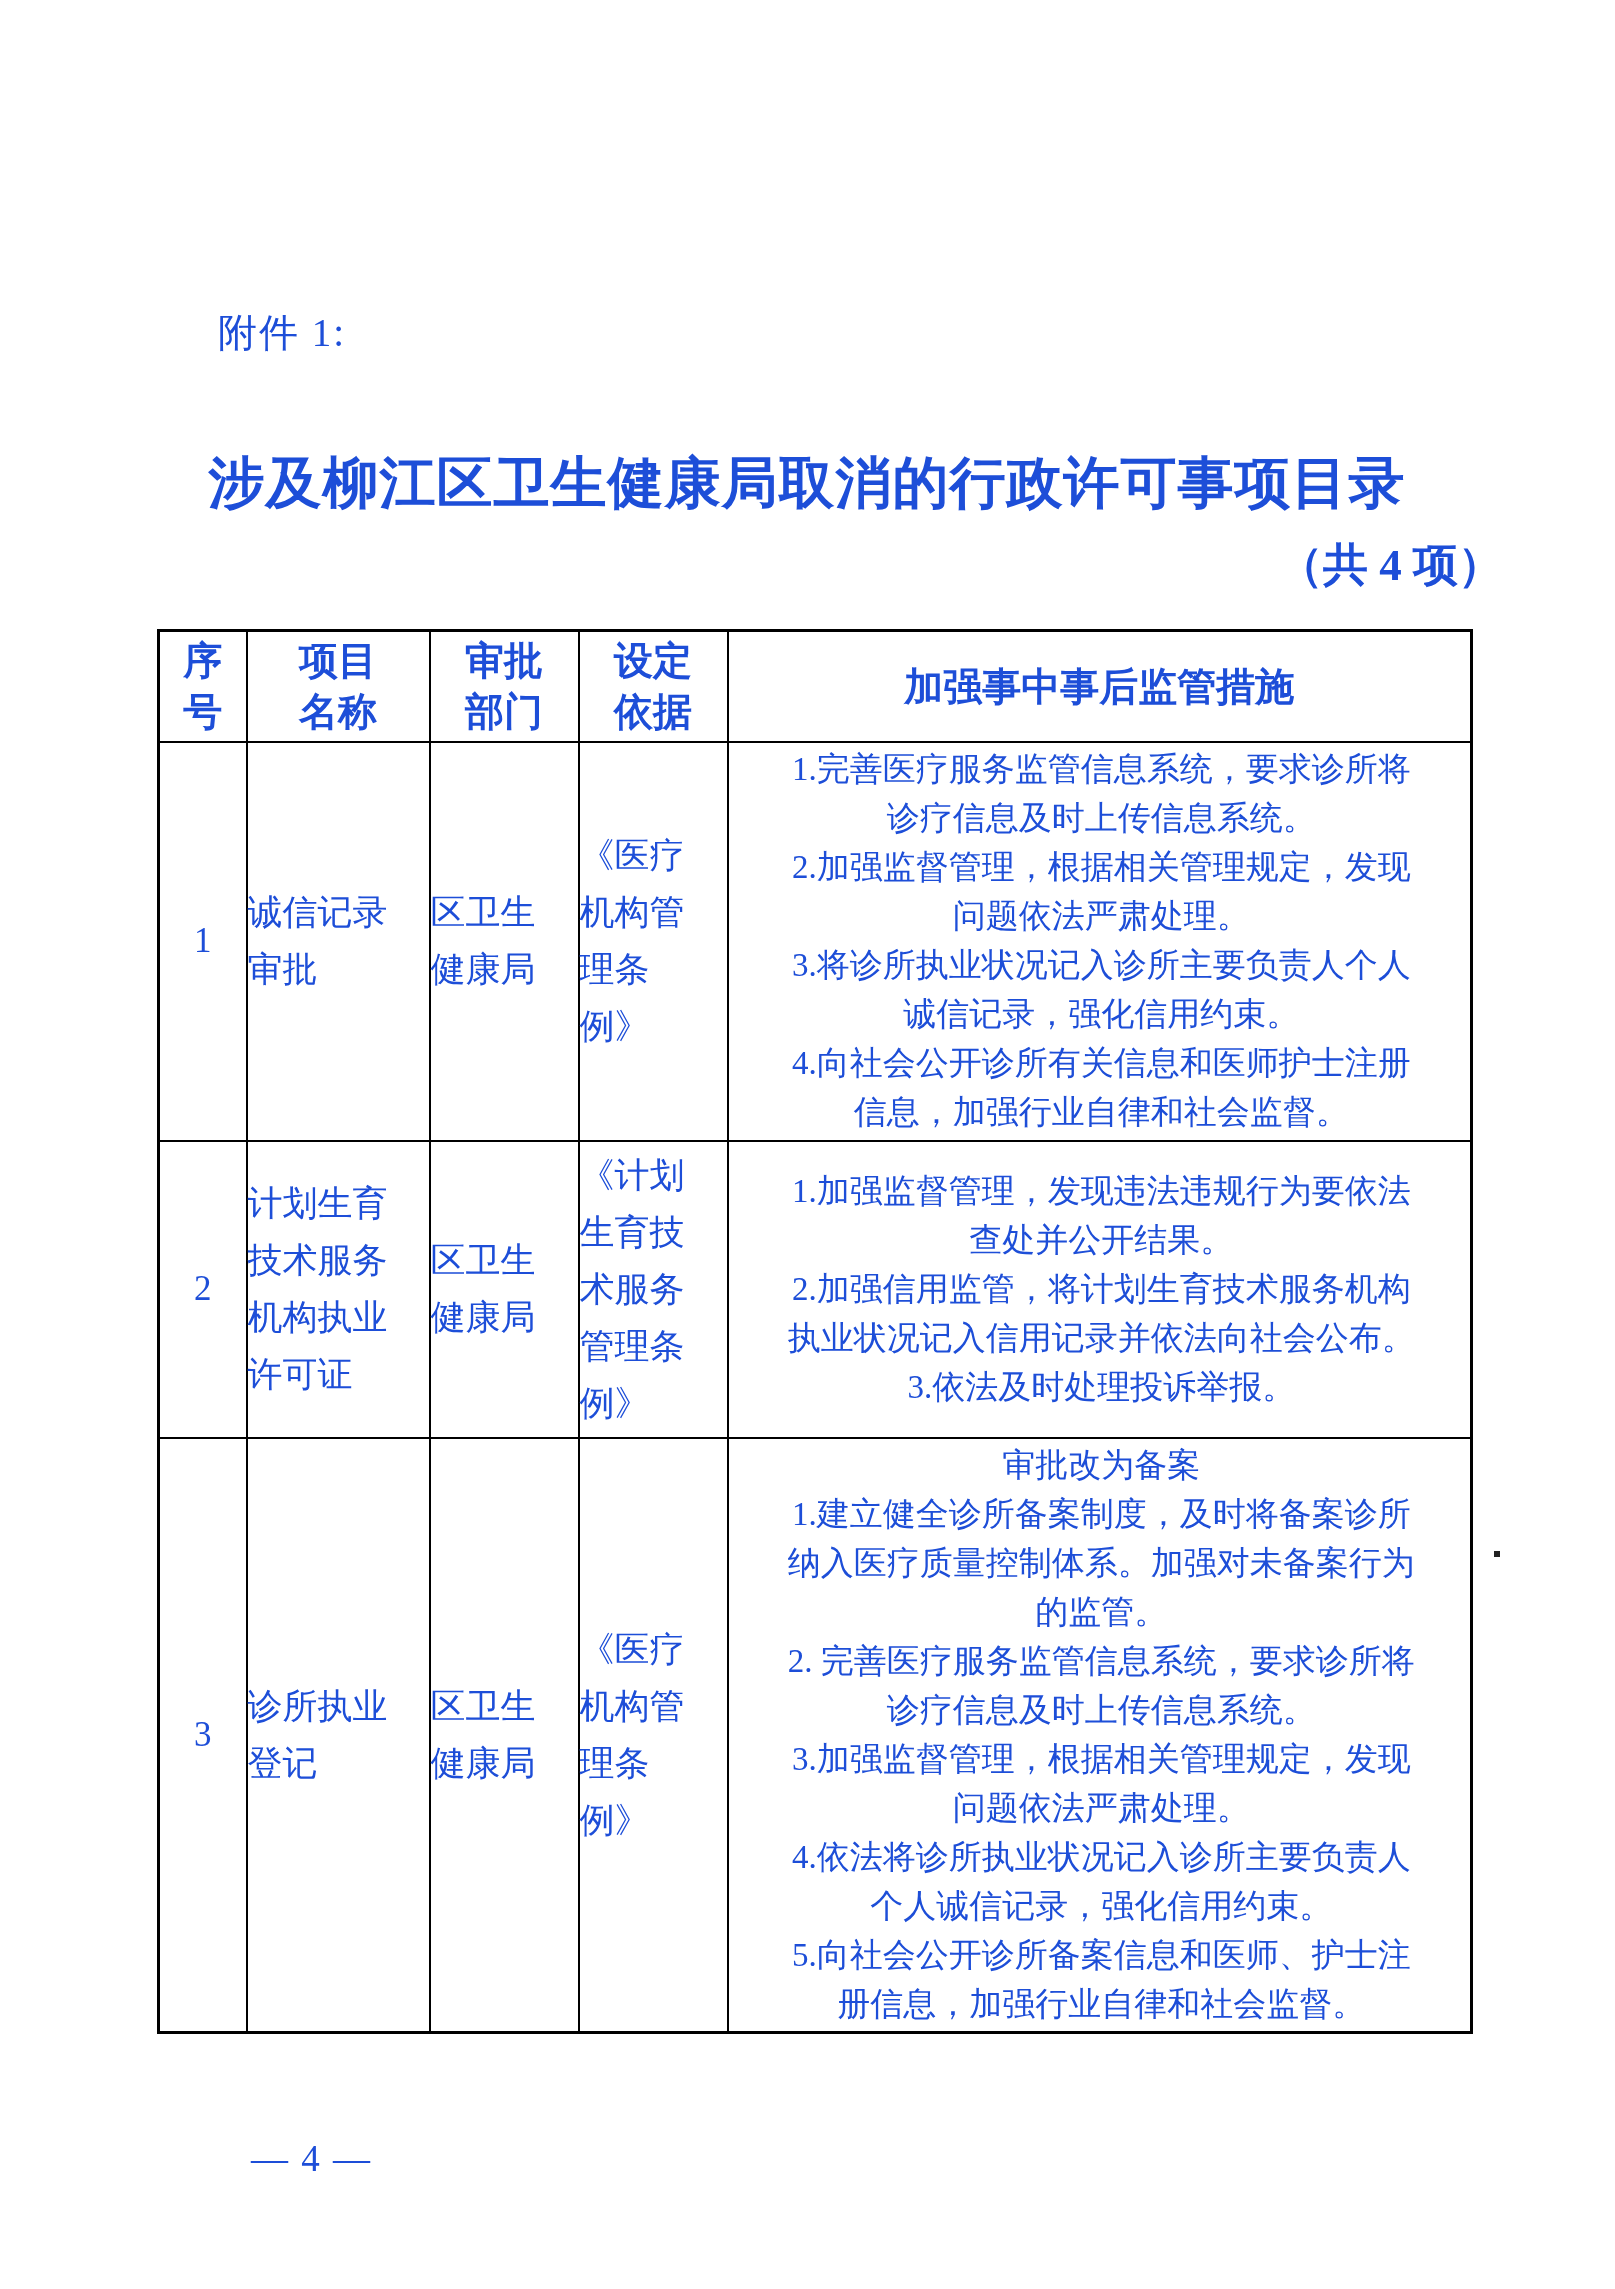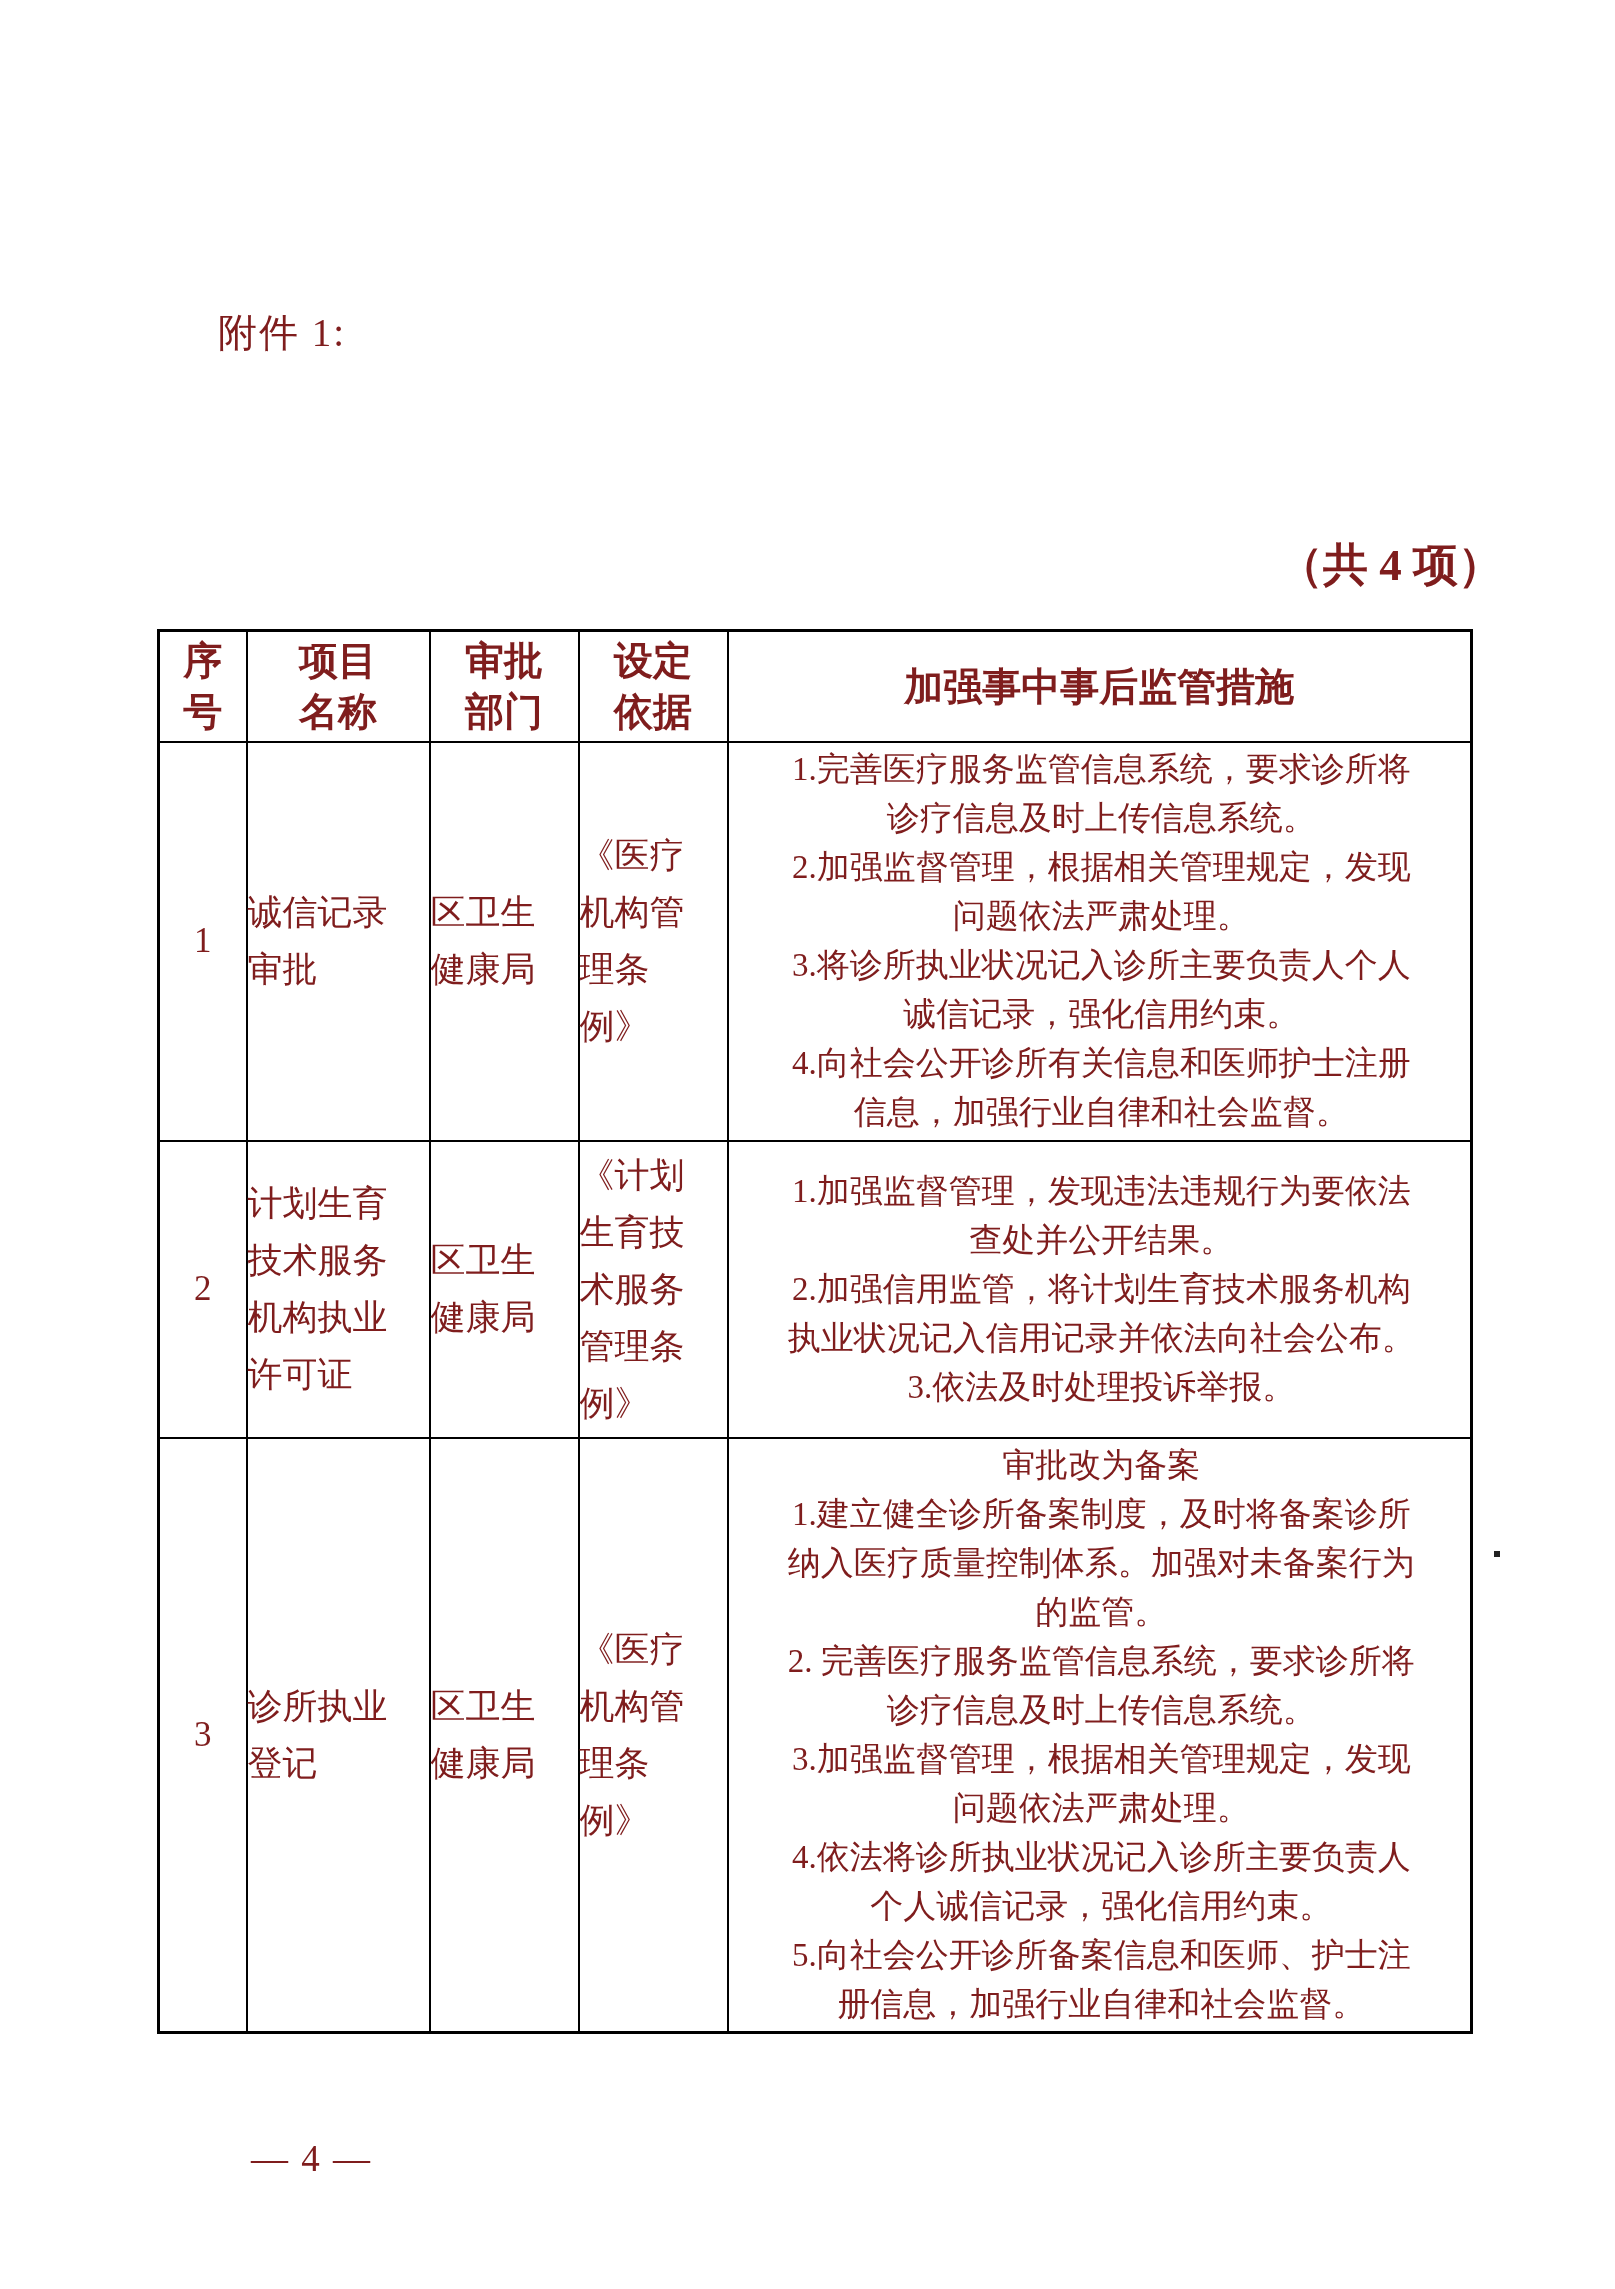--- a/index.html
+++ b/index.html
@@ -5,21 +5,21 @@
   html, body {
     margin: 0;
     padding: 0;
     background: #ffffff;
   }
   .page {
     position: relative;
     width: 1615px;
     height: 2290px;
     background: #ffffff;
-    color: #7f1d1d;
+    color: #1d4ed8;
     font-family: "Liberation Serif", "DejaVu Serif", serif;
     overflow: hidden;
   }
   .attachment {
     position: absolute;
     left: 218px;
     top: 310px;
     font-size: 39px;
     line-height: 1.2;
     letter-spacing: 2px;
@@ -115,20 +115,21 @@
     background: #222222;
   }
 </style>
 </head>
 <body>
 
 <div class="page">
 
   <div class="attachment">附件 1:</div>
 
+  <h1 class="title">涉及柳江区卫生健康局取消的行政许可事项目录</h1>
 
   <div class="subtitle">（共 4 项）</div>
 
   <table class="doc-table">
     <colgroup>
       <col style="width:88px">
       <col style="width:183px">
       <col style="width:149px">
       <col style="width:149px">
       <col style="width:744px">

